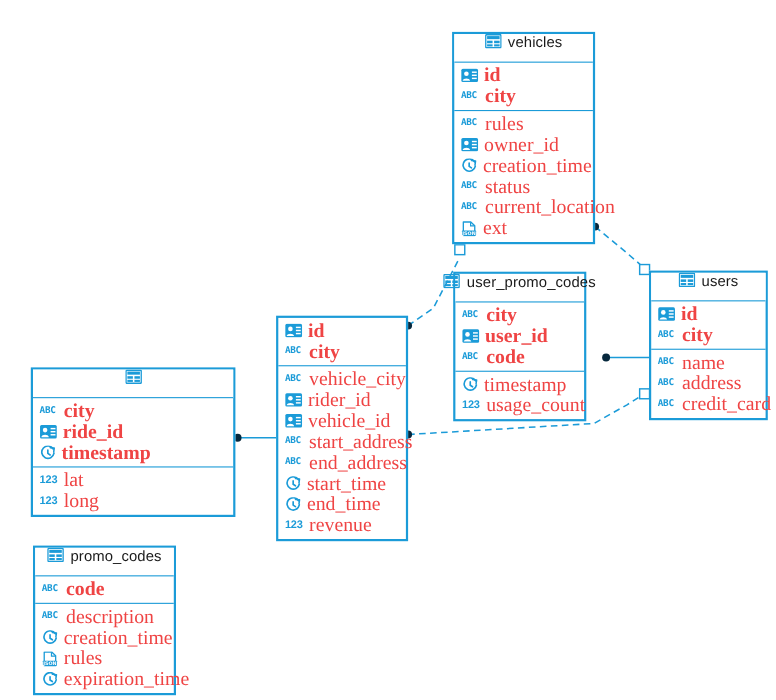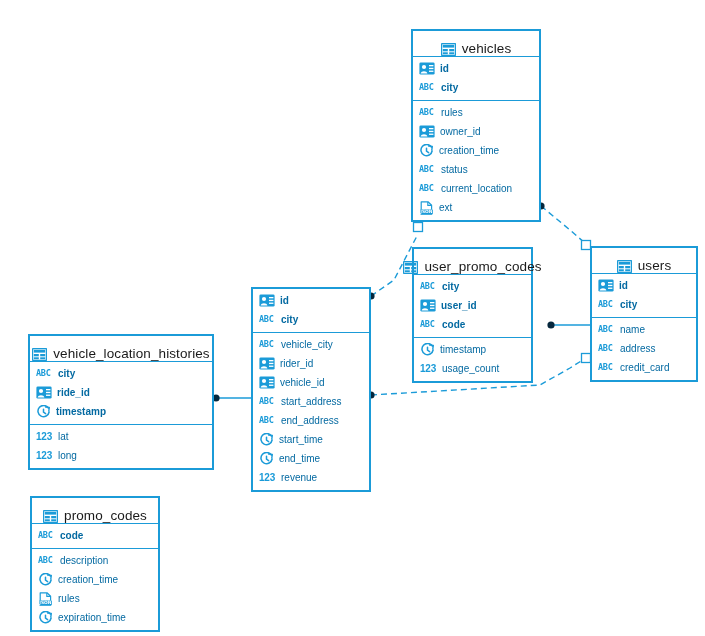--- a/index.html
+++ b/index.html
@@ -24,42 +24,43 @@
   .table-node {
     position: absolute;
     background: #ffffff;
     border: 2px solid #1b9bd8;
     box-sizing: border-box;
     z-index: 2;
   }
   .tbl-header {
     height: 25px;
     border-bottom: 1px solid #1b9bd8;
-    display: flex; align-items: flex-end; justify-content: center;
+    display: flex; align-items: flex-start; justify-content: center;
     gap: 6px;
     background: #ffffff;
   }
   .tbl-title {
     font-size: 13.5px;
     color: #1a1a1a;
     letter-spacing: 0.1px;
     white-space: nowrap;
   }
   .col-group { padding: 2px 0 3px 0; }
   .col-group.pk { border-bottom: 1px solid #1b9bd8; }
   .col-row {
     display: flex; align-items: center;
     gap: 5px;
     height: 19px;
     padding-left: 6px;
     white-space: nowrap;
   }
   .col-name {
-    font-size: 10px;
-    color: #0369a1;
+    font-size: 18px;
+    color: #ef4444;
+    font-family: Liberation Serif, serif;
   }
   .col-group.pk .col-name { font-weight: bold; }
 
   
   .ic { flex: 0 0 auto; display: inline-block; line-height: 0; }
   .ic svg { display: block; }
   .ic-abc {
     font-size: 8.5px; font-weight: bold;
     color: #1b9bd8;
     font-family: "DejaVu Sans Mono", monospace;
@@ -380,21 +381,20 @@
           <span class="ic">
             <svg width="15" height="13" viewBox="0 0 15 13">
               <rect x="0.5" y="0.5" width="14" height="12" rx="1" fill="none" stroke="#1b9bd8" stroke-width="1.4"></rect>
               <rect x="1.8" y="1.8" width="11.4" height="2.8" fill="#1b9bd8"></rect>
               <rect x="1.8" y="6.0" width="5.0" height="2.3" fill="#1b9bd8"></rect>
               <rect x="8.2" y="6.0" width="5.0" height="2.3" fill="#1b9bd8"></rect>
               <rect x="1.8" y="9.3" width="5.0" height="1.9" fill="#1b9bd8"></rect>
               <rect x="8.2" y="9.3" width="5.0" height="1.9" fill="#1b9bd8"></rect>
             </svg>
           </span>
-          <span class="tbl-title">vehicle_location_histories</span>
         </div>
         <div class="col-group pk">
           <div class="col-row">
             <span class="ic ic-abc">ABC</span>
             <span class="col-name">city</span>
           </div>
           <div class="col-row">
             <span class="ic">
               <svg width="16" height="13" viewBox="0 0 16 13">
                 <rect x="0.4" y="0.4" width="15.2" height="12.2" rx="1.4" fill="#1b9bd8"></rect>

